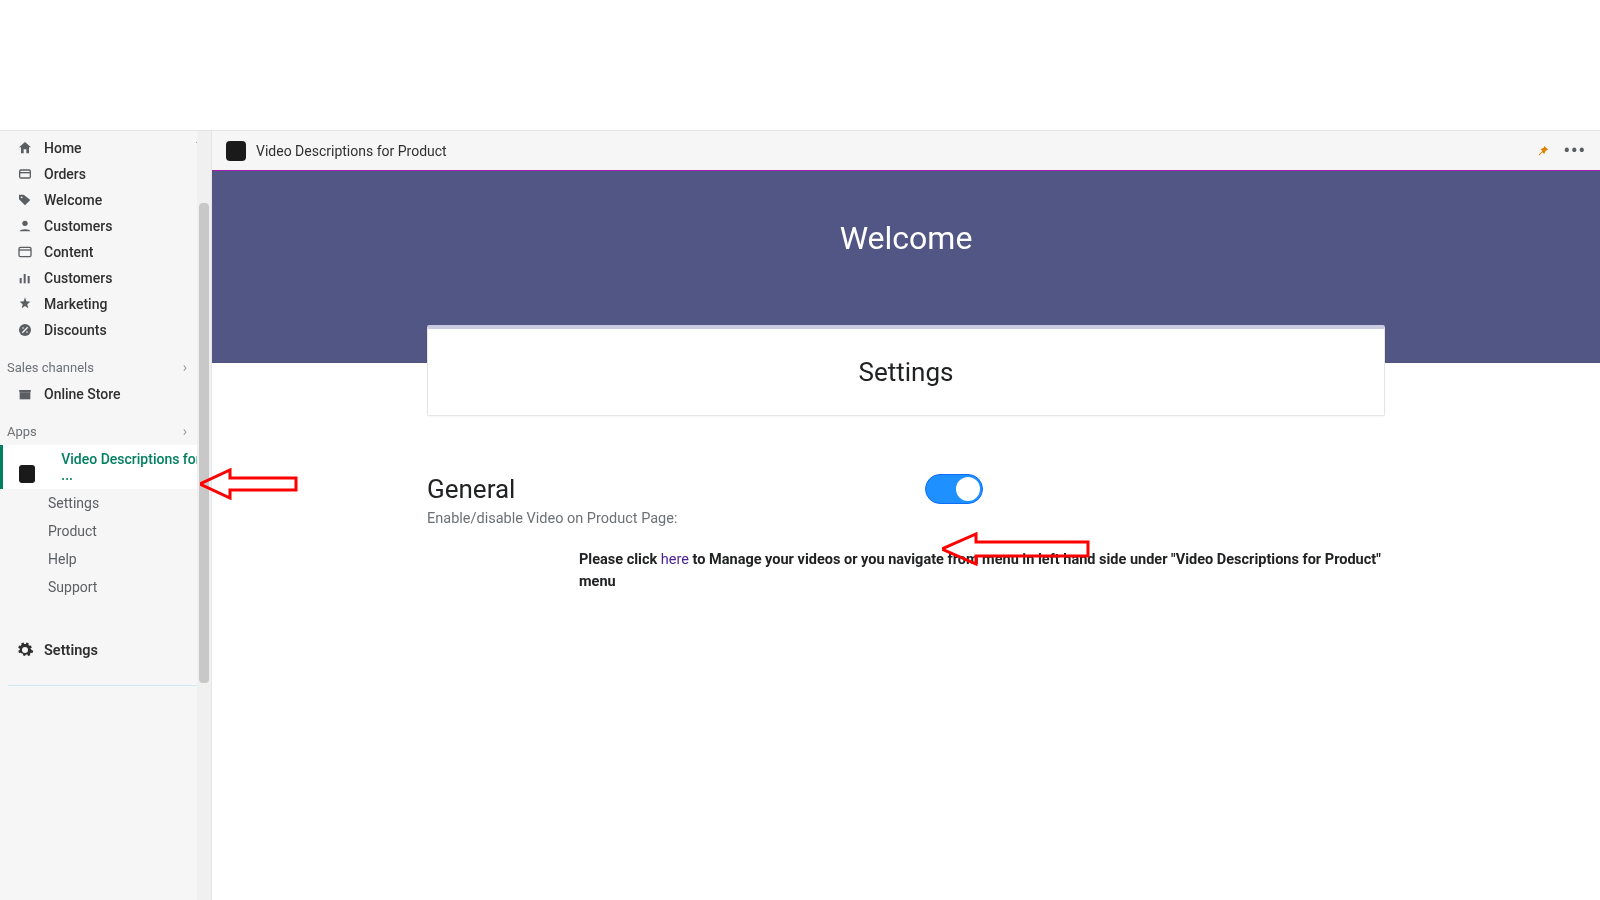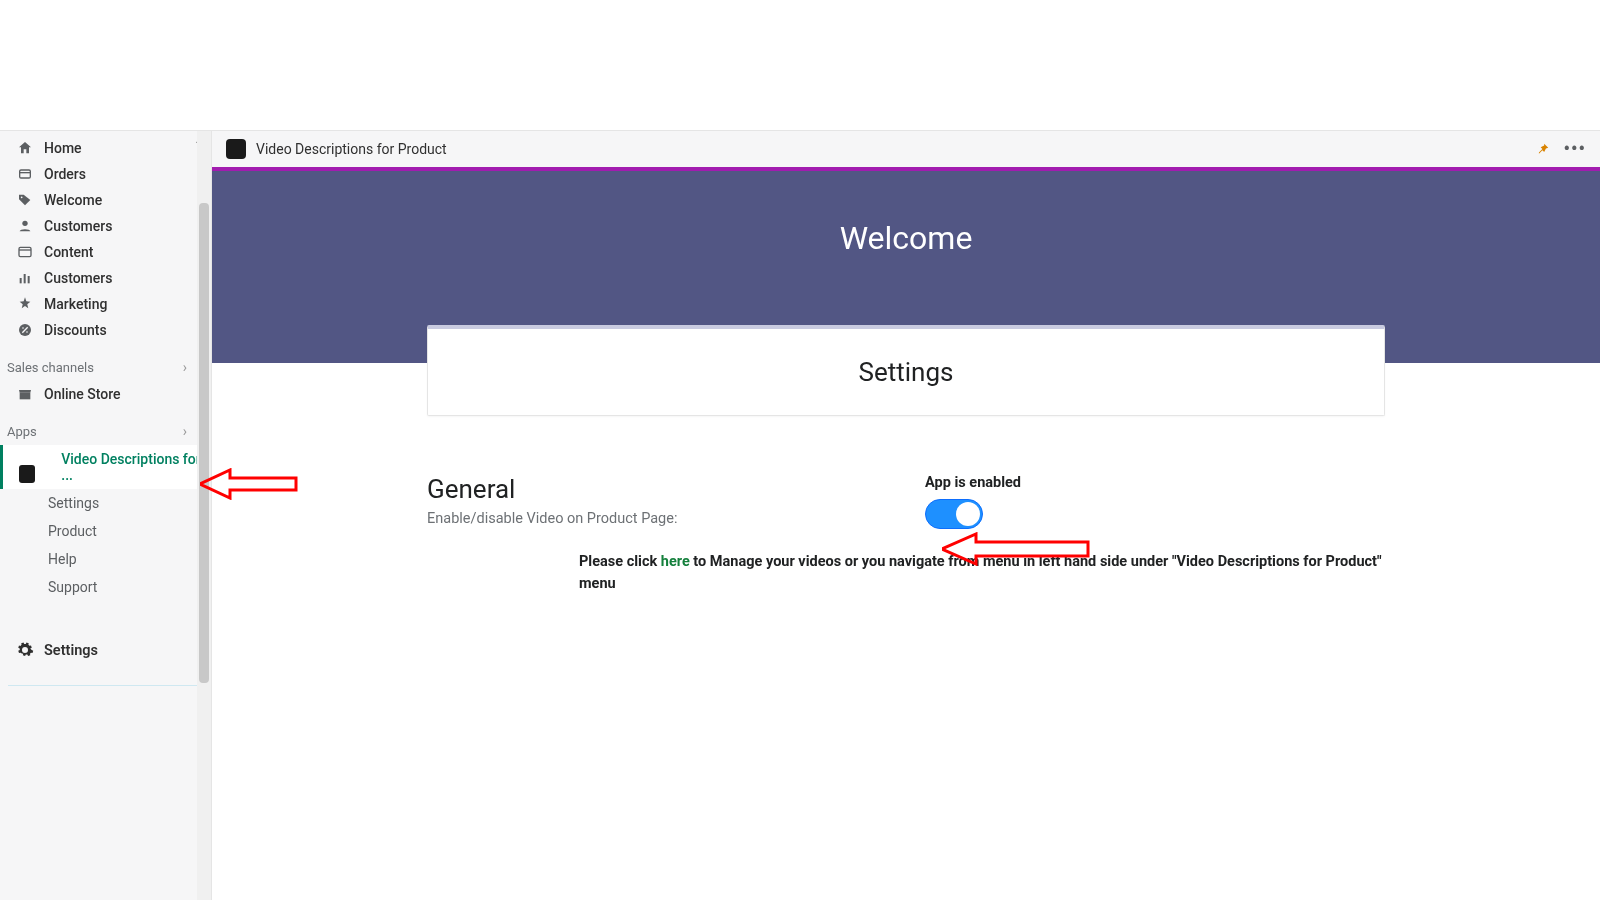--- a/index.html
+++ b/index.html
@@ -112,21 +112,21 @@
     
     .main {
       flex: 1;
       background: #fff;
       position: relative;
       overflow: hidden;
     }
     .topbar {
       height: 40px;
       background: #f6f6f7;
-      border-bottom: 4px solid #a21caf;
+      border-bottom: 1px solid #a21caf;
       display:flex; align-items:center;
       padding: 0 14px;
       gap: 10px;
       font-size: 14px;
       color:#303030;
     }
     .topbar .app-badge { width:20px; height:20px; background:#1a1a1a; border-radius:4px; }
     .topbar-actions { margin-left:auto; display:flex; align-items:center; gap:14px; }
     .pin-icon { color:#d98300; font-size:15px; cursor:pointer; }
     .more-icon { color:#5c5f62; font-size:18px; letter-spacing:1px; cursor:pointer; font-weight:bold; line-height:1; }
@@ -184,21 +184,21 @@
       position:absolute; right:2px; top:2px;
       width:24px; height:24px; background:#fff; border-radius:50%;
     }
     .help-text {
       margin-top: 22px;
       font-size:14.5px; font-weight:700; color:#202223;
       width: 810px;
       margin-left: 152px;
       line-height: 1.55;
     }
-    .help-text a { color:#15803d; font-weight:700; text-decoration:none; cursor:pointer;}
+    .help-text a { color:#4c1d95; font-weight:400; text-decoration:none; cursor:pointer;}
     
     .arrow1 {
       position:absolute; left:200px; top:468px;
       pointer-events:none;
     }
     .arrow2 {
       position:absolute; left:942px; top:532px;
       pointer-events:none;
     }
     svg { display:block; }
@@ -349,21 +349,20 @@
       <h2>Settings</h2>
     </div>
 
     <div class="content">
       <div class="general-row">
         <div class="general-left">
           <h3>General</h3>
           <p>Enable/disable Video on Product Page:</p>
         </div>
         <div class="general-right">
-          <div class="status-label">App is enabled</div>
           <div class="toggle">
             <div class="knob"></div>
           </div>
         </div>
       </div>
       <div class="help-text">
         <span>Please click </span><a>here</a><span> to Manage your videos or you navigate from menu in left hand side under "Video Descriptions for Product" menu</span>
       </div>
     </div>
   </div>

